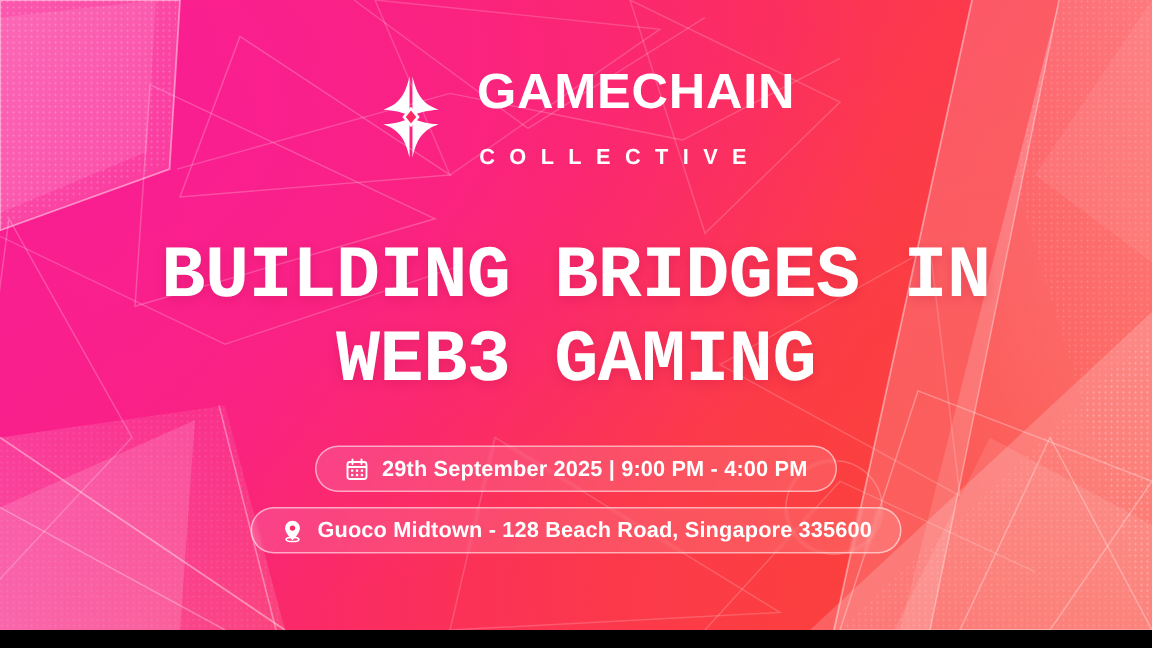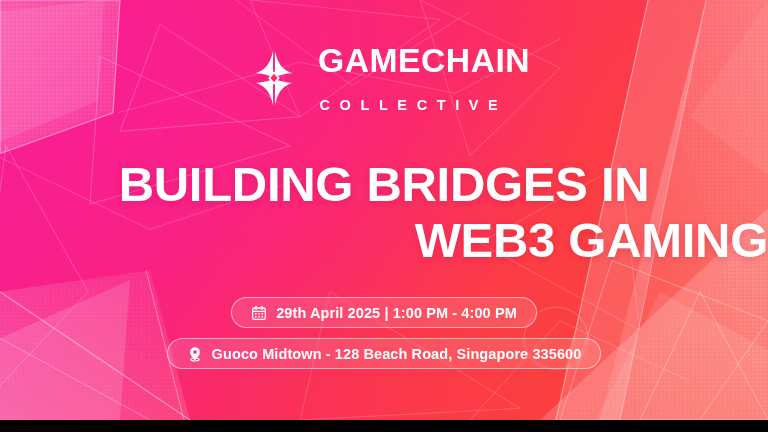--- a/index.html
+++ b/index.html
@@ -75,22 +75,23 @@
   .headline {
     position:absolute;
     top:157px; left:0; right:0;
     text-align:center;
     color:#fff;
     font-size:49px;
     font-weight:bold;
     line-height:1.14;
     letter-spacing:-0.3px;
     text-shadow:0 2px 7px rgba(170,10,60,.22);
-  }
-  .headline .l2 { display:block;text-align:right; }
+    font-family:Liberation Mono, monospace;
+  }
+  .headline .l2 { display:block; }
 
   
   .pills {
     position:absolute;
     top:297px; left:0; right:0;
     display:flex;
     flex-direction:column;
     align-items:center;
     gap:10px;
   }
@@ -239,21 +240,21 @@
         <line x1="16.5" y1="2" x2="16.5" y2="6.5" stroke="#ffffff" stroke-width="1.9" stroke-linecap="round"></line>
         <g fill="#ffffff">
           <rect x="6" y="12" width="2.3" height="2.3"></rect>
           <rect x="10.9" y="12" width="2.3" height="2.3"></rect>
           <rect x="15.8" y="12" width="2.3" height="2.3"></rect>
           <rect x="6" y="16.4" width="2.3" height="2.3"></rect>
           <rect x="10.9" y="16.4" width="2.3" height="2.3"></rect>
           <rect x="15.8" y="16.4" width="2.3" height="2.3"></rect>
         </g>
       </svg>
-      <span>29th April 2025 | 1:00 PM - 4:00 PM</span>
+      <span>29th September 2025 | 9:00 PM - 4:00 PM</span>
     </div>
 
     <div class="pill">
       <svg class="pill-icon" viewBox="0 0 24 24" aria-hidden="true">
         <path d="M12 1.8 C 7.9 1.8 4.6 5.1 4.6 9.2 C 4.6 14.3 12 21.2 12 21.2 C 12 21.2 19.4 14.3 19.4 9.2 C 19.4 5.1 16.1 1.8 12 1.8 Z" fill="#ffffff"></path>
         <circle cx="12" cy="9.1" r="2.7" fill="#FB2A62"></circle>
         <ellipse cx="12" cy="20.4" rx="6.4" ry="2.1" fill="none" stroke="#ffffff" stroke-width="1.7"></ellipse>
       </svg>
       <span>Guoco Midtown - 128 Beach Road, Singapore 335600</span>
     </div>

